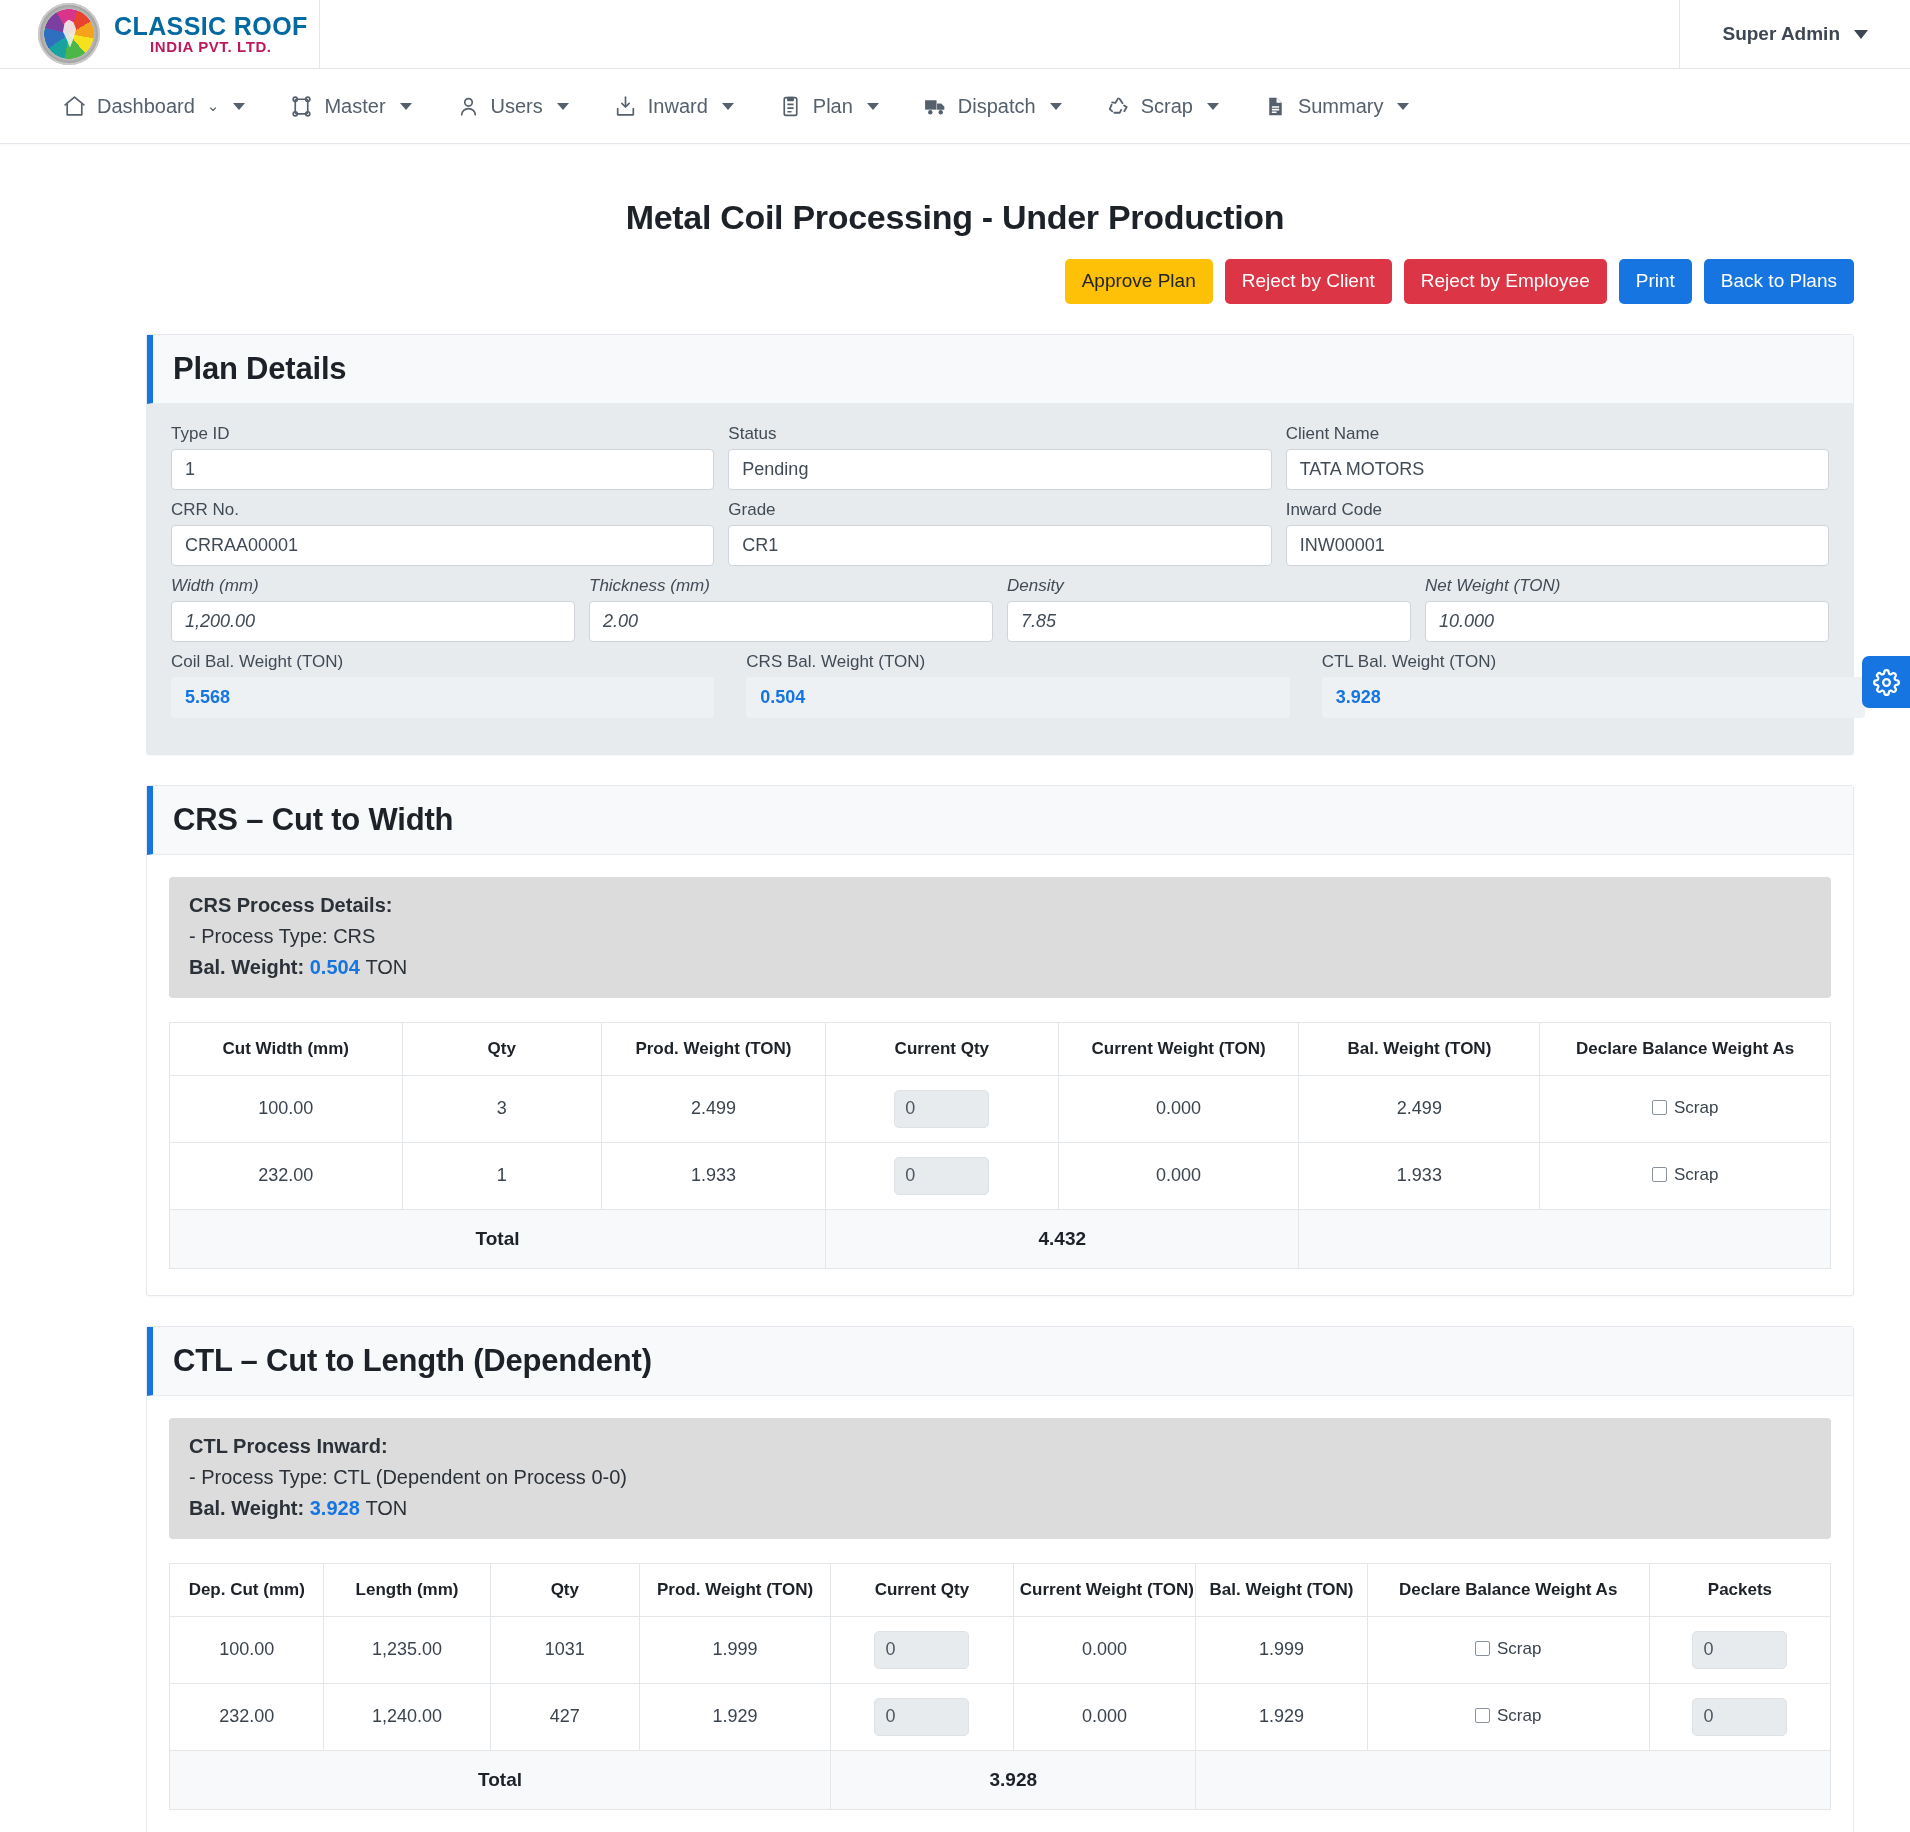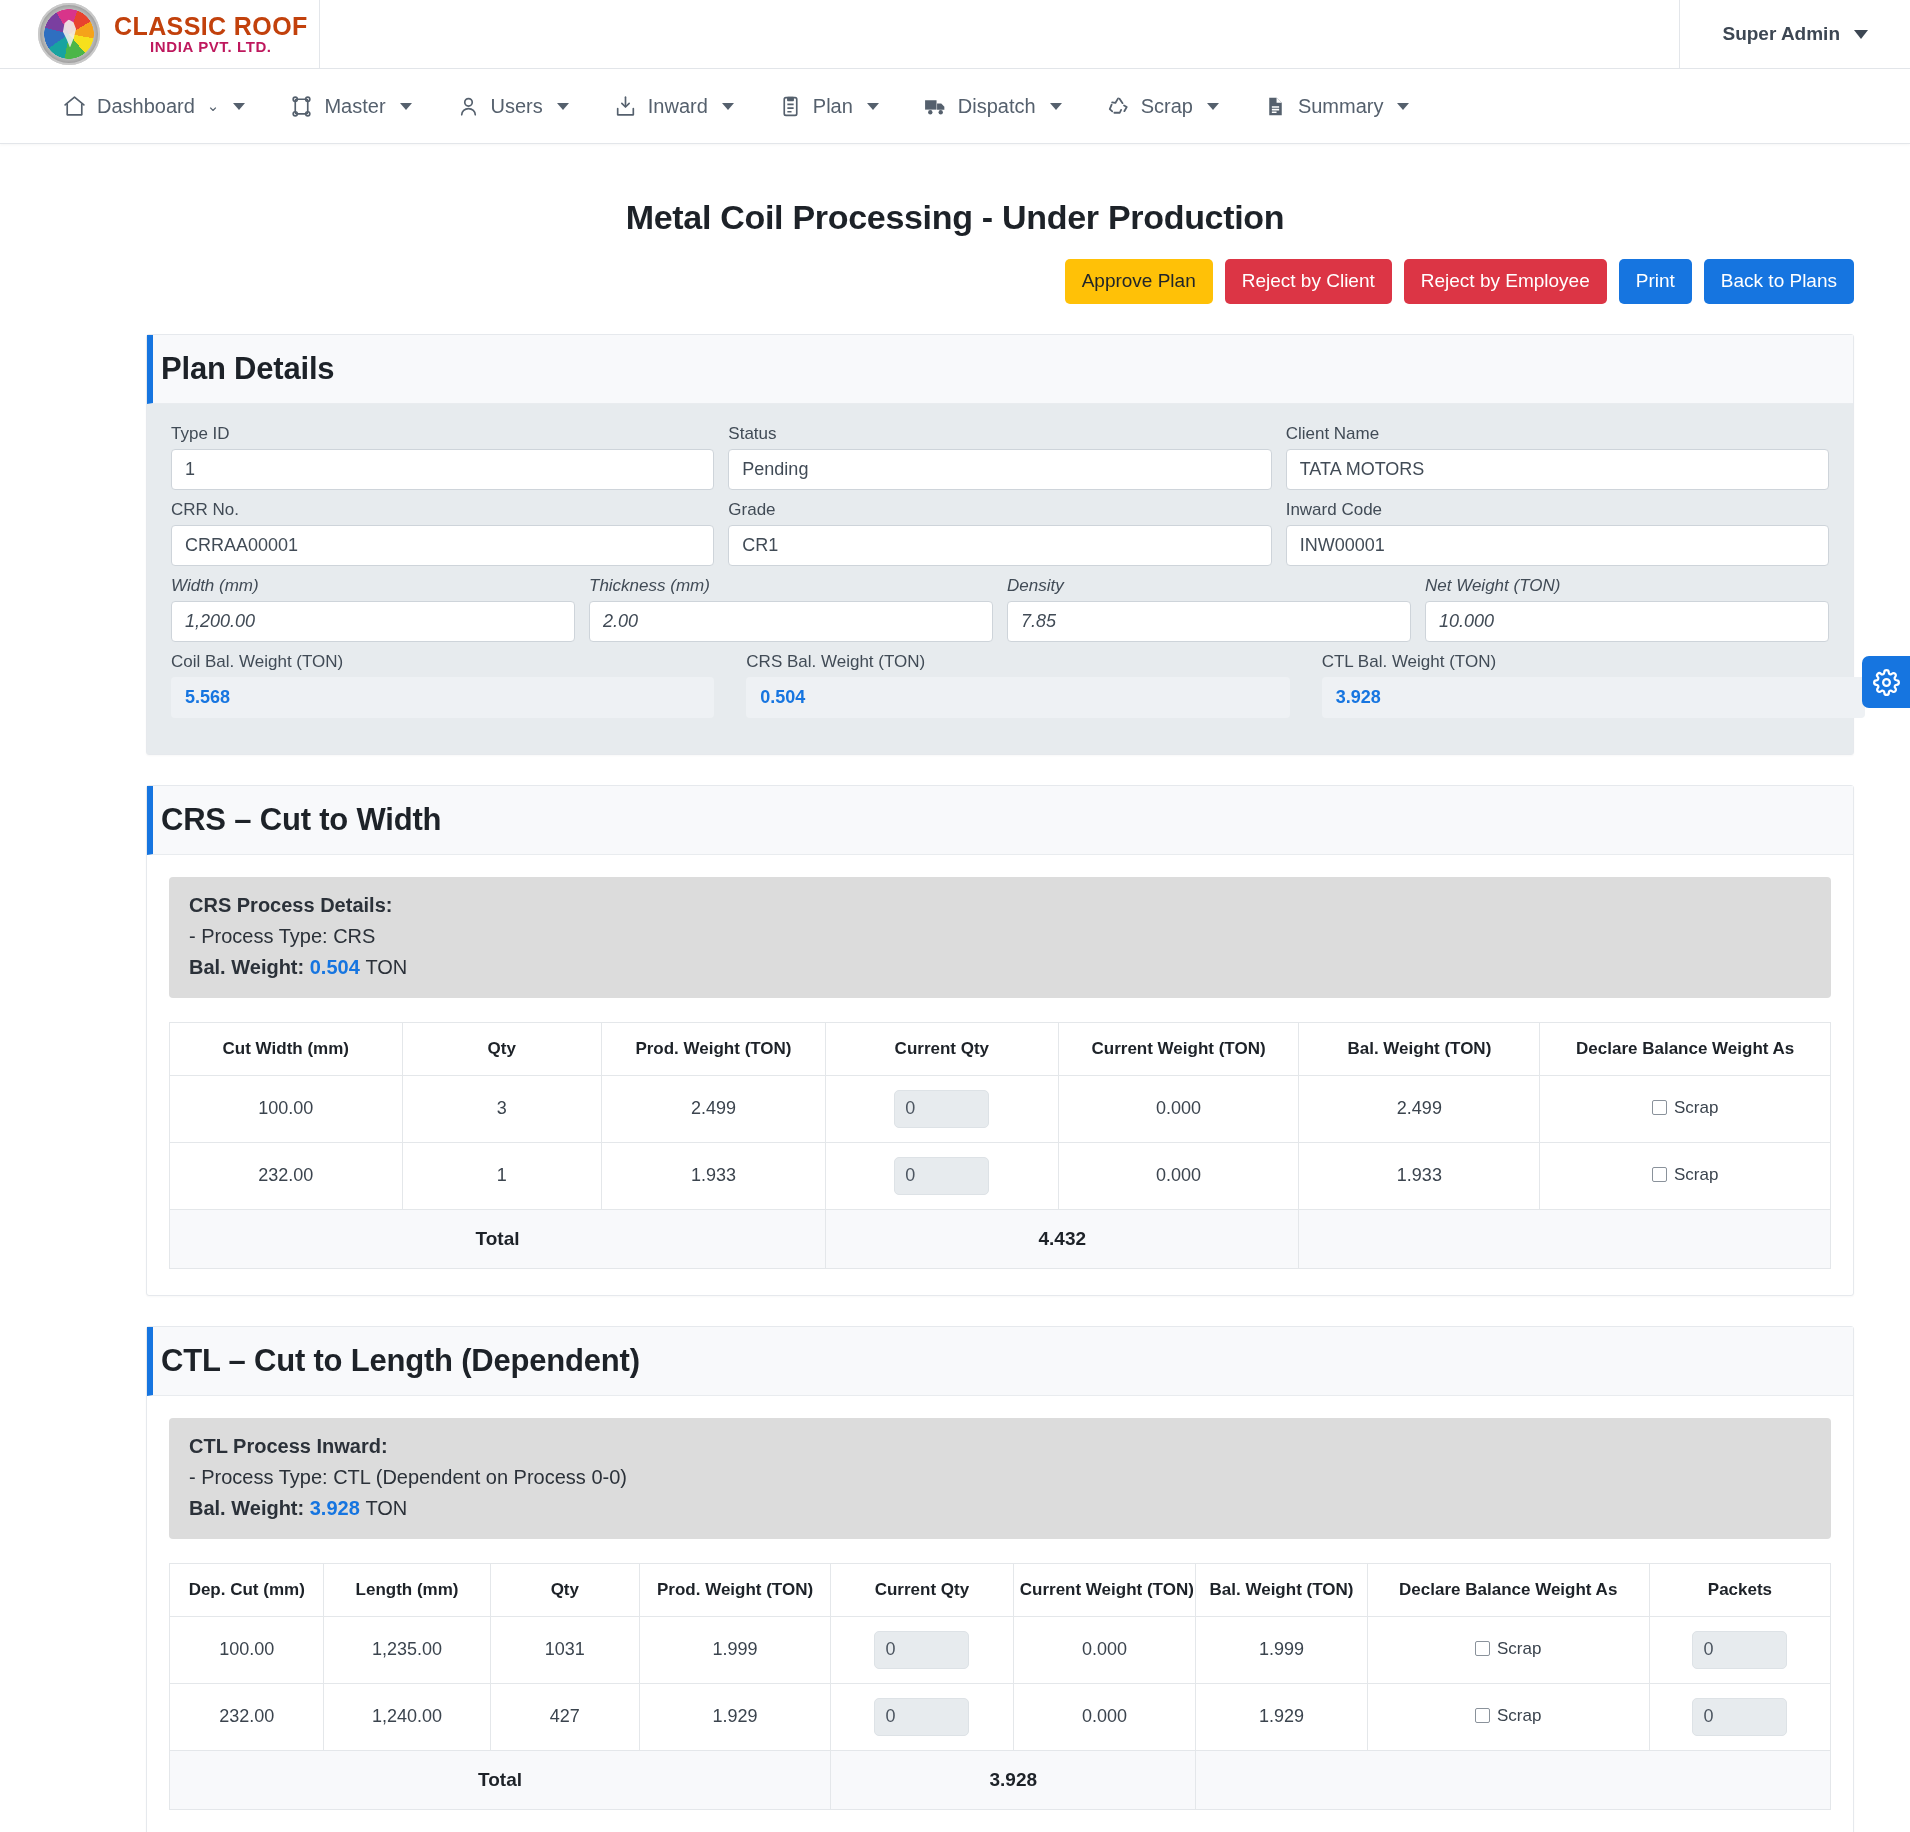--- a/index.html
+++ b/index.html
@@ -50,21 +50,21 @@
     position: absolute;
     left: 50%; top: 50%;
     width: 16px; height: 28px;
     transform: translate(-50%, -52%);
     background: #efeeea;
     clip-path: polygon(48% 0%, 78% 10%, 94% 34%, 80% 66%, 56% 100%, 36% 72%, 12% 44%, 22% 14%);
     opacity: .9;
   }
   .brand-text { line-height: 1.05; }
   .brand-line1 {
-    font-size: 25px; font-weight: 700; letter-spacing: .4px; color: #c2410c;
+    font-size: 25px; font-weight: 700; letter-spacing: .4px; color: #0369a1;
   }
   .brand-line2 {
     font-size: 15px; font-weight: 700; letter-spacing: .6px; color: #be185d;
     text-align: center;
   }
   .topbar-spacer { flex: 1 1 auto; }
   .user-area {
     display: flex; align-items: center; gap: 14px;
     padding: 0 42px;
     border-left: 1px solid #e3e6ea;
@@ -142,21 +142,21 @@
   .card {
     margin: 30px 56px 0 146px;
     background: #fff;
     border: 1px solid #e6e9ed;
     border-radius: 3px;
     box-shadow: 0 1px 2px rgba(0,0,0,0.03);
   }
   .card-head {
     border-left: 6px solid #1675e0;
     background: #f8f9fb;
-    padding: 16px 0 16px 8px;
+    padding: 16px 0 16px 20px;
     border-bottom: 1px solid #e9ecef;
   }
   .card-head h2 {
     margin: 0;
     font-size: 31px;
     font-weight: 700;
     color: #1d2228;
     letter-spacing: -0.2px;
   }
   .plan-body {

